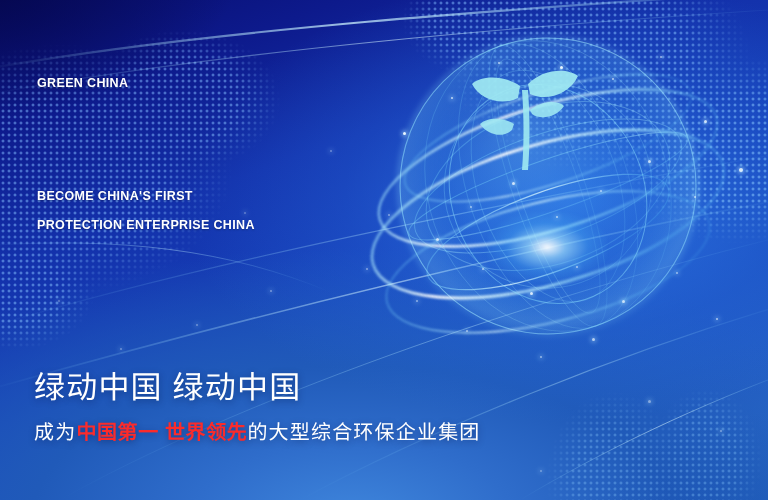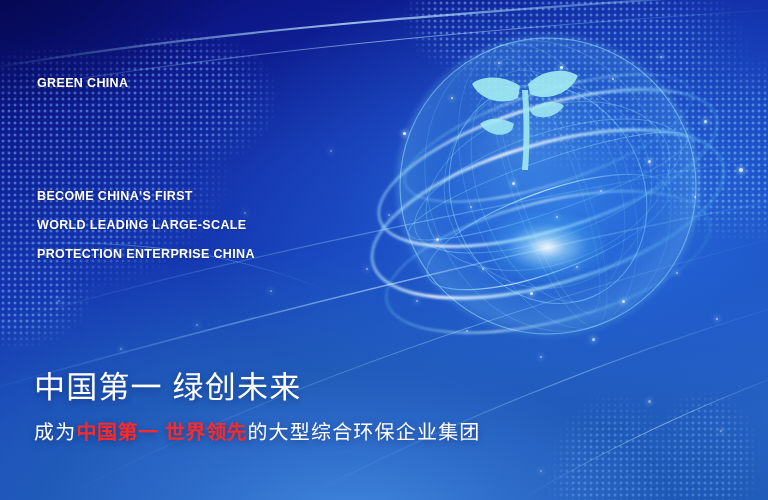--- a/index.html
+++ b/index.html
@@ -306,22 +306,21 @@
     <i style="left:720px;top:430px;width:2px;height:2px;opacity:.45;"></i>
     <i style="left:540px;top:470px;width:2px;height:2px;opacity:.4;"></i>
   </div>
 
   <div class="eng eng-top">
     <div>GREEN CHINA</div>
   </div>
 
   <div class="eng eng-mid">
     <div>BECOME CHINA'S FIRST</div>
-    <div>WORLD LEADING LARGE-SCALE</div>
     <div>PROTECTION ENTERPRISE CHINA</div>
   </div>
 
   <div class="headline">
-    <div class="hl-line1">中国第一 绿创未来</div>
+    <div class="hl-line1">绿动中国 绿动中国</div>
     <div class="hl-line2"><span>成为</span><span class="hl-accent">中国第一 世界领先</span><span>的大型综合环保企业集团</span></div>
   </div>
 
 </div>
 
 </body></html>

